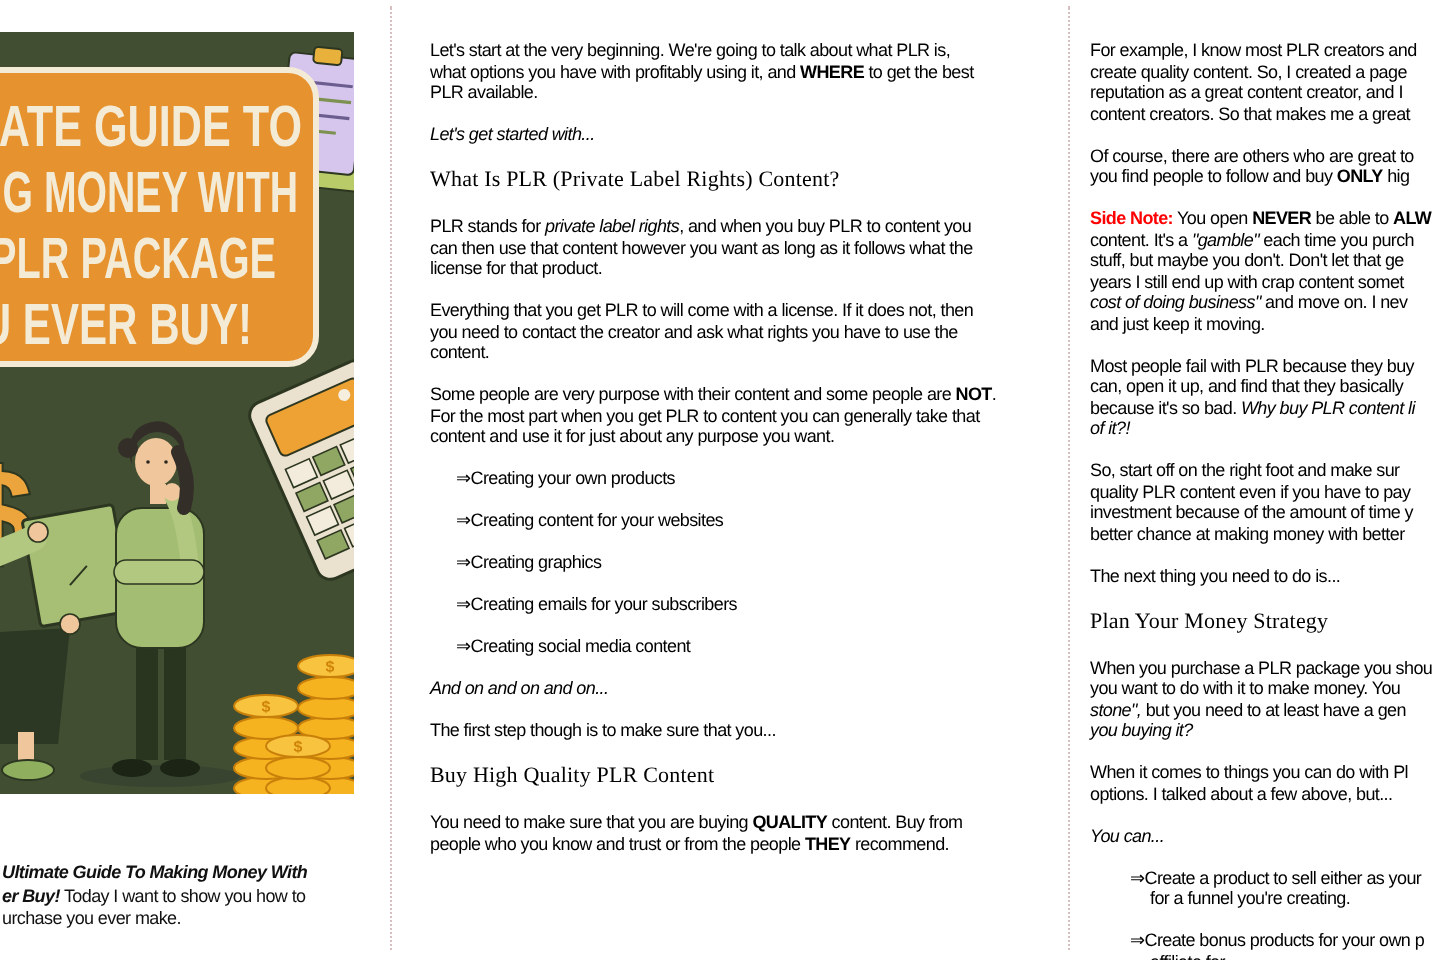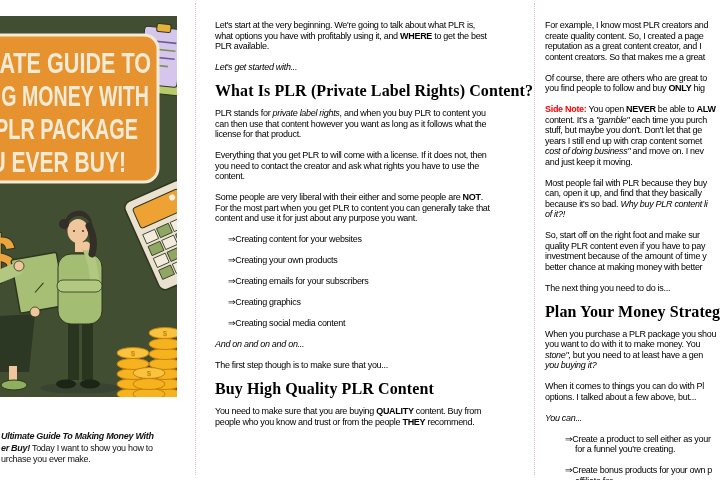--- a/index.html
+++ b/index.html
@@ -6,21 +6,21 @@
   .page{position:relative;width:720px;height:480px;background:#ffffff;overflow:hidden;
         font-family:"Liberation Sans",sans-serif;color:#000;}
   .boundary{position:absolute;top:3px;bottom:5px;width:0;border-left:1px dotted #d8bfbf;}
   .b1{left:195px;} .b2{left:534px;}
 
   
   .col{position:absolute;top:20px;font-size:9px;line-height:10.5px;letter-spacing:-0.3px;}
   .col-middle{left:215px;width:318px;}
   .col-right{left:545px;width:330px;}
   .para,.li{white-space:pre-line;margin:0 0 10.5px 0;}
-  .hd{font-family:"Liberation Serif",serif;font-weight:bold;font-size:16px;line-height:15px;
+  .hd{font-family:"Liberation Serif",serif;font-weight:normal;font-size:11px;line-height:15px;
       letter-spacing:0.1px;margin:2px 0 10px 0;white-space:nowrap;}
   .col-middle .li{padding-left:25px;text-indent:-12px;}
   .col-right .li{padding-left:30px;text-indent:-10px;}
   .b{font-weight:700;} .i{font-style:italic;}
 
   
   .cover{position:absolute;left:0;top:16px;width:177px;height:381px;overflow:hidden;}
   .cover svg{position:absolute;left:-63px;top:0;}
   .caption{position:absolute;left:1px;top:401px;width:212px;font-size:9px;line-height:11.5px;
            letter-spacing:-0.3px;white-space:pre-line;color:#111;margin-top:30px;}
@@ -149,27 +149,27 @@
 what options you have with profitably using it, and </span><span class="b">WHERE</span><span> to get the best
 PLR available.</span></div>
       <div class="para"><span class="i">Let's get started with...</span></div>
       <div class="hd">What Is PLR (Private Label Rights) Content?</div>
       <div class="para"><span>PLR stands for </span><span class="i">private label rights</span><span>, and when you buy PLR to content you
 can then use that content however you want as long as it follows what the
 license for that product.</span></div>
       <div class="para"><span>Everything that you get PLR to will come with a license. If it does not, then
 you need to contact the creator and ask what rights you have to use the
 content.</span></div>
-      <div class="para"><span>Some people are very liberal with their either and some people are </span><span class="b">NOT</span><span>.
+      <div class="para"><span>Some people are very purpose with their content and some people are </span><span class="b">NOT</span><span>.
 For the most part when you get PLR to content you can generally take that
 content and use it for just about any purpose you want.</span></div>
+      <div class="li"><span>⇒Creating your own products</span></div>
       <div class="li"><span>⇒Creating content for your websites</span></div>
-      <div class="li"><span>⇒Creating your own products</span></div>
+      <div class="li"><span>⇒Creating graphics</span></div>
       <div class="li"><span>⇒Creating emails for your subscribers</span></div>
-      <div class="li"><span>⇒Creating graphics</span></div>
       <div class="li"><span>⇒Creating social media content</span></div>
       <div class="para"><span class="i">And on and on and on...</span></div>
       <div class="para"><span>The first step though is to make sure that you...</span></div>
       <div class="hd">Buy High Quality PLR Content</div>
       <div class="para"><span>You need to make sure that you are buying </span><span class="b">QUALITY</span><span> content. Buy from
 people who you know and trust or from the people </span><span class="b">THEY</span><span> recommend.</span></div>
     </div>
 
   <div class="col col-right">
       <div class="para"><span>For example, I know most PLR creators and

